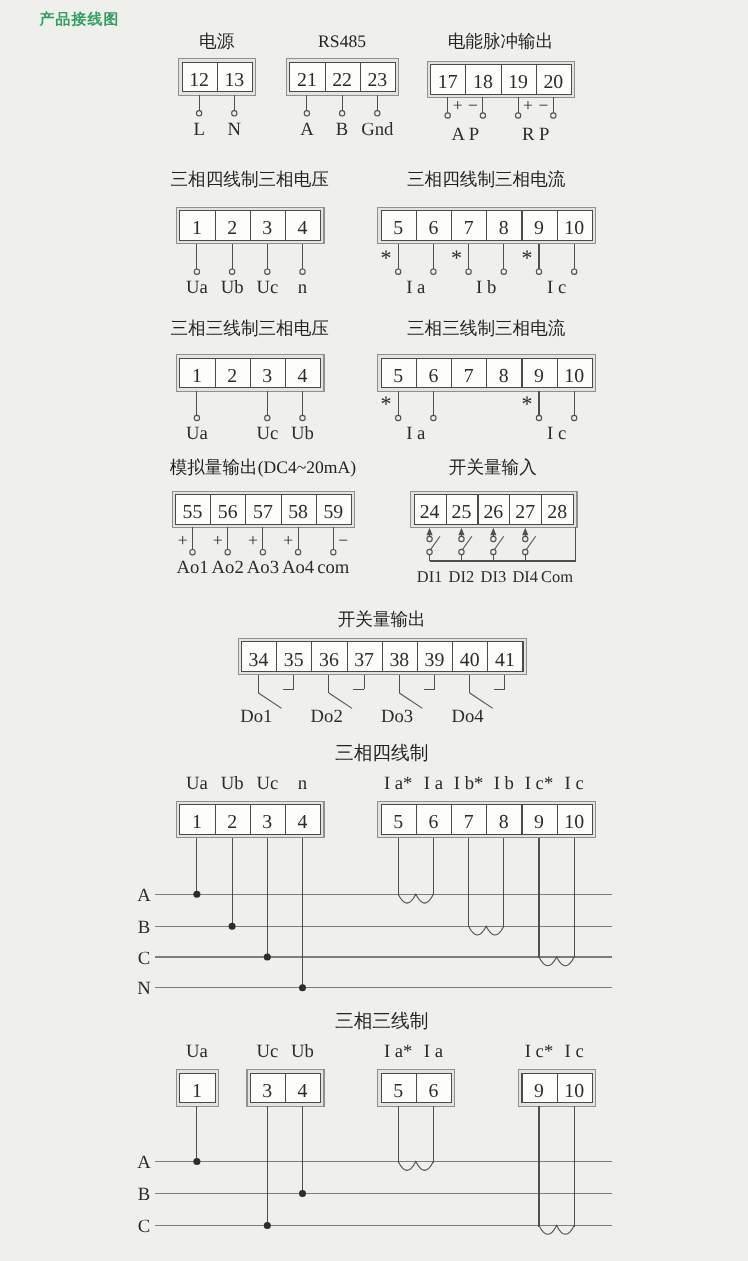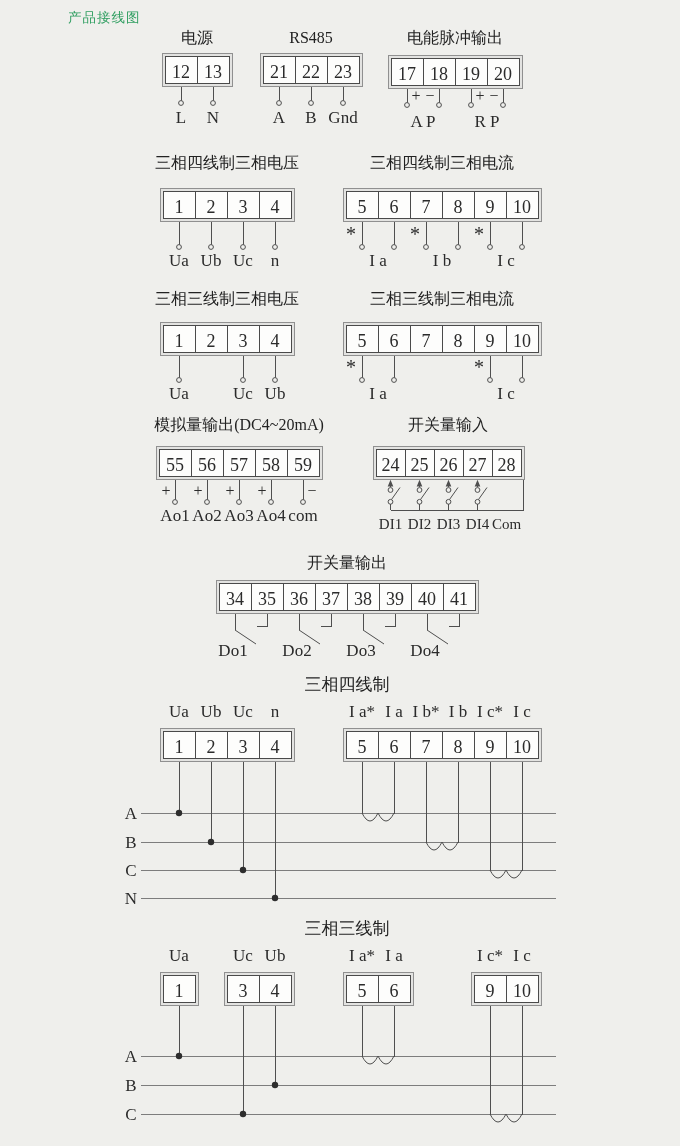--- a/index.html
+++ b/index.html
@@ -1,19 +1,19 @@
 <!DOCTYPE html>
 <html><head>
 <meta charset="utf-8">
 <style>
   html,body{margin:0;padding:0;background:#efefec;}
   .canvas{position:relative;width:680px;height:1146px;background:#efefec;overflow:hidden;
           font-family:"Liberation Serif","DejaVu Serif",serif;}
   .page-title{position:absolute;left:36px;top:9px;font-family:"Liberation Sans","DejaVu Sans",sans-serif;
-              font-weight:normal;font-size:13.5px;color:#2f9e60;letter-spacing:1px;margin-left:32px;}
+              font-weight:bold;font-size:13.5px;color:#2f9e60;letter-spacing:1px;}
   svg{position:absolute;left:0;top:0;}
   svg text{fill:#2b2b2b;font-family:"Liberation Serif","DejaVu Serif",serif;}
   svg .cn-title{fill:#222222;}
 </style>
 </head>
 <body>
 
 <div class="canvas">
   <div class="page-title">产品接线图</div>
   <svg id="diagram-svg" width="680" height="1146" viewBox="0 0 680 1146">

